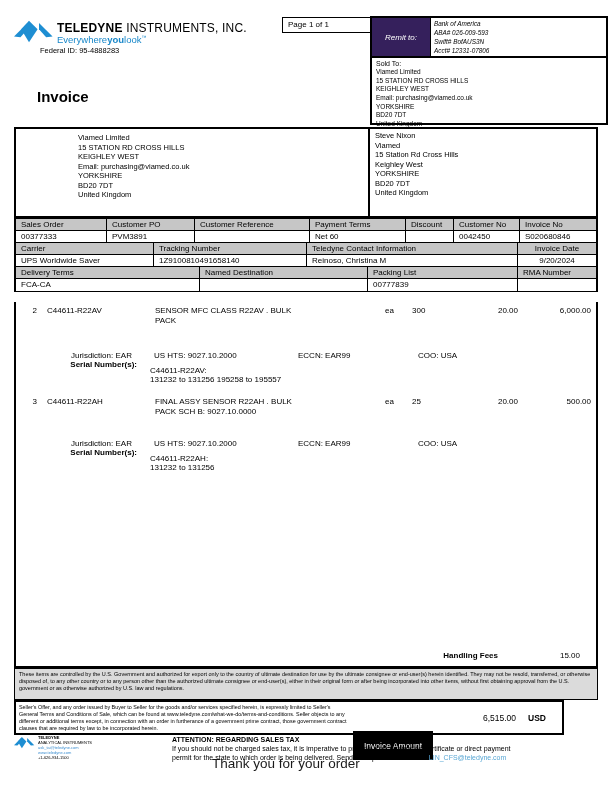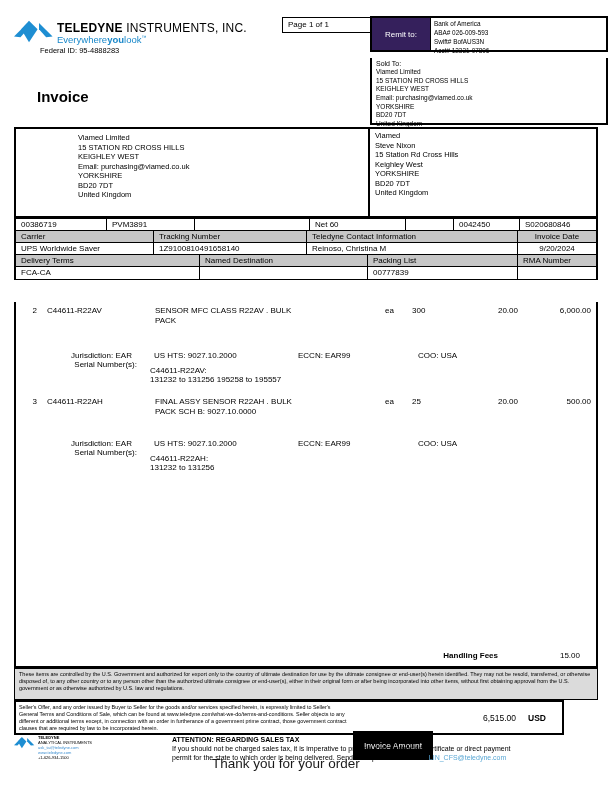--- a/index.html
+++ b/index.html
@@ -11,21 +11,21 @@
   .logo { position:absolute; left:14px; top:18px; }
   .company-line { position:absolute; left:57px; top:21px; font-size:12px; letter-spacing:.2px; }
   .co-bold { font-weight:bold; }
   .tagline { position:absolute; left:57px; top:34px; font-size:9.5px; color:#1887C9; }
   .tagline .tg-bold { font-weight:bold; }
   .tagline sup { font-size:5px; }
   .federal { position:absolute; left:40px; top:46px; font-size:7.5px; }
   .page-box { position:absolute; left:282px; top:17px; width:92px; height:16px; border:1px solid #000; font-size:8px; line-height:14px; padding-left:5px; }
   .invoice-title { position:absolute; left:37px; top:88px; font-size:15px; font-weight:bold; }
 
-  .remit-box { position:absolute; left:370px; top:16px; width:238px; height:36px; border:2px solid #000; display:flex; }
+  .remit-box { position:absolute; left:370px; top:16px; width:238px; height:42px; border:2px solid #000; display:flex;font-style:italic; }
   .remit-label { width:58px; background:#35205C; color:#fff; font-size:8px; display:flex; align-items:center; justify-content:center; }
   .remit-lines { flex:1; padding:1px 3px; font-size:6.4px; line-height:1.42; border-left:1px solid #000; }
   .sold-box { position:absolute; left:370px; top:58px; width:238px; height:67px; border:2px solid #000; border-top:none; padding:1px 4px; font-size:6.5px; line-height:1.32; }
   .sold-label { font-size:7px; }
 
   
   .billship { position:absolute; left:14px; top:127px; width:584px; height:91px; border:2px solid #000; display:flex; }
   .bill-cell { width:354px; border-right:2px solid #000; padding:2px 5px; font-size:7.5px; }
   .ship-cell { flex:1; padding:2px 5px; font-size:7.5px; }
   .addr { line-height:1.27; }
@@ -50,21 +50,21 @@
   .item-row { position:absolute; left:0; width:580px; display:flex; font-size:8px; line-height:10px; }
   .c-line { width:26px; text-align:right; padding-right:5px; }
   .c-item { width:110px; padding-left:5px; }
   .c-desc { width:195px; padding-left:3px; }
   .c-tax  { width:16px; }
   .c-um   { width:34px; text-align:right; padding-right:3px; }
   .c-qty  { width:50px; padding-left:15px; }
   .c-price{ width:79px; text-align:right; padding-right:8px; }
   .c-amt  { width:70px; text-align:right; padding-right:5px; }
   .export-line { position:absolute; font-size:8px; white-space:nowrap; }
-  .serial-label { position:absolute; width:90px; text-align:right; font-size:8px; }
+  .serial-label { position:absolute; width:90px; text-align:right; font-size:8px;font-weight:bold; }
   .serial-val { position:absolute; font-size:8px; line-height:1.15; }
   .handling-row { position:absolute; left:0; width:580px; display:flex; font-size:8px; }
   .hf-label { width:510px; text-align:right; padding-right:28px;font-weight:bold; }
   .hf-value { width:70px; text-align:right; padding-right:16px; }
 
   
   .export-box { position:absolute; left:14px; top:668px; width:584px; height:32px; background:#DBDBDB; border:1px solid #000; padding:2px 4px; font-size:5.5px; line-height:1.3; }
   .seller-box { position:absolute; left:14px; top:700px; width:550px; height:35px; border:2px solid #000; }
   .seller-text { position:absolute; left:3px; top:2px; width:330px; font-size:5.4px; line-height:1.28; }
   .inv-amt-box { position:absolute; left:337px; top:2px; width:80px; height:29px; background:#000; color:#fff; font-size:8.5px; display:flex; align-items:center; justify-content:center;margin-top:27px; }
@@ -126,34 +126,43 @@
         <div>15 STATION RD CROSS HILLS</div>
         <div>KEIGHLEY WEST</div>
         <div>Email: purchasing@viamed.co.uk</div>
         <div>YORKSHIRE</div>
         <div>BD20 7DT</div>
         <div>United Kingdom</div>
       </div>
     </div>
     <div class="ship-cell">
       <div class="addr">
+        <div>Steve Nixon</div>
         <div>Viamed</div>
-        <div>Steve Nixon</div>
         <div>15 Station Rd Cross Hills</div>
         <div>Keighley West</div>
         <div>YORKSHIRE</div>
         <div>BD20 7DT</div>
         <div>United Kingdom</div>
       </div>
     </div>
   </div>
 
   <div class="info-grid">
     <div class="ig-row">
-      <div class="ig-cell" style="width:91px">00386719</div>
+      <div class="ig-cell ig-hdr" style="width:91px">Sales Order</div>
+      <div class="ig-cell ig-hdr" style="width:88px">Customer PO</div>
+      <div class="ig-cell ig-hdr" style="width:115px">Customer Reference</div>
+      <div class="ig-cell ig-hdr" style="width:96px">Payment Terms</div>
+      <div class="ig-cell ig-hdr" style="width:48px">Discount</div>
+      <div class="ig-cell ig-hdr" style="width:66px">Customer No</div>
+      <div class="ig-cell ig-hdr" style="width:76px">Invoice No</div>
+    </div>
+    <div class="ig-row">
+      <div class="ig-cell" style="width:91px">00377333</div>
       <div class="ig-cell" style="width:88px">PVM3891</div>
       <div class="ig-cell" style="width:115px"></div>
       <div class="ig-cell" style="width:96px">Net 60</div>
       <div class="ig-cell" style="width:48px"></div>
       <div class="ig-cell" style="width:66px">0042450</div>
       <div class="ig-cell" style="width:76px">S020680846</div>
     </div>
     <div class="ig-row">
       <div class="ig-cell ig-hdr" style="width:138px">Carrier</div>
       <div class="ig-cell ig-hdr" style="width:153px">Tracking Number</div>

